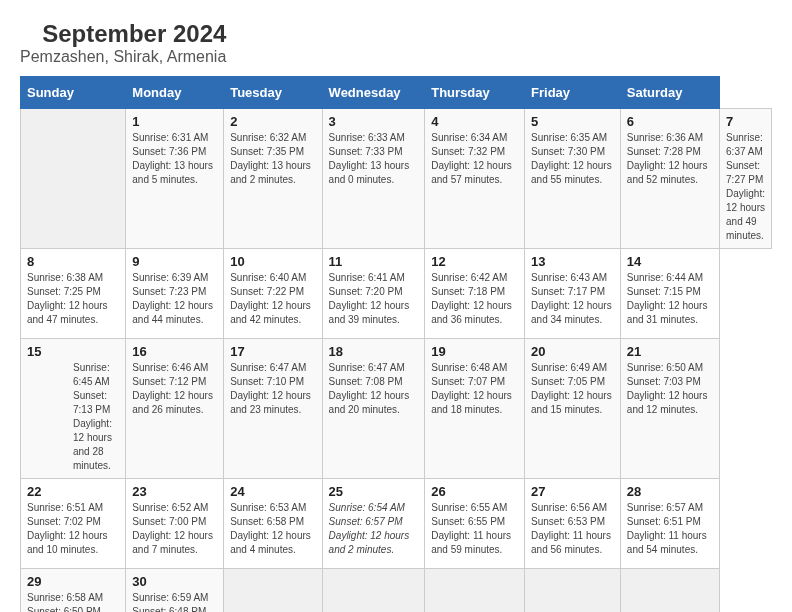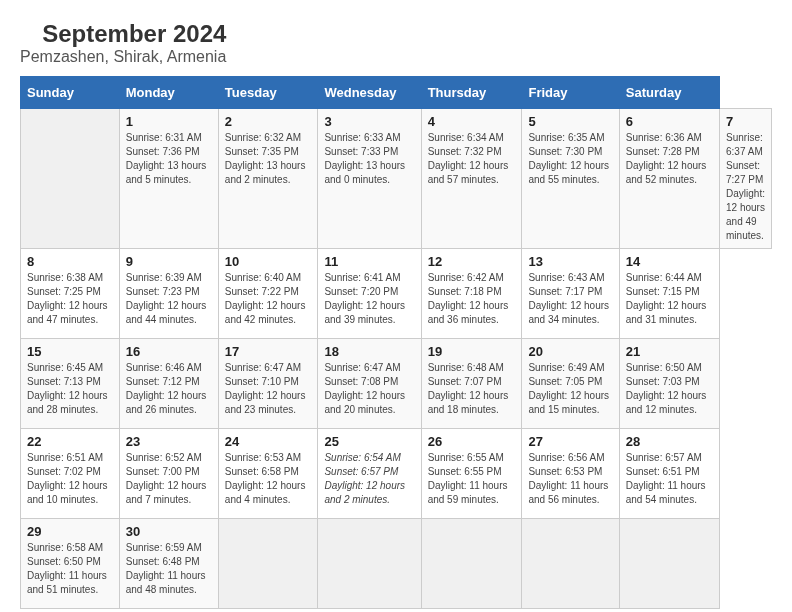--- a/index.html
+++ b/index.html
@@ -215,21 +215,21 @@
           <span class="day-number">14</span>
           <div class="day-info" style="white-space: pre-line;">Sunrise: 6:44 AM
 Sunset: 7:15 PM
 Daylight: 12 hours
 and 31 minutes.</div>
         </td>
       </tr>
       <tr>
         <td>
           <span class="day-number">15</span>
-          <div class="day-info" style="white-space: pre-line;">Sunrise: 6:45 AM
+          <div class="day-info" style="white-space: pre-line; margin-left: 46px;">Sunrise: 6:45 AM
 Sunset: 7:13 PM
 Daylight: 12 hours
 and 28 minutes.</div>
         </td>
         <td>
           <span class="day-number">16</span>
           <div class="day-info" style="white-space: pre-line;">Sunrise: 6:46 AM
 Sunset: 7:12 PM
 Daylight: 12 hours
 and 26 minutes.</div>

